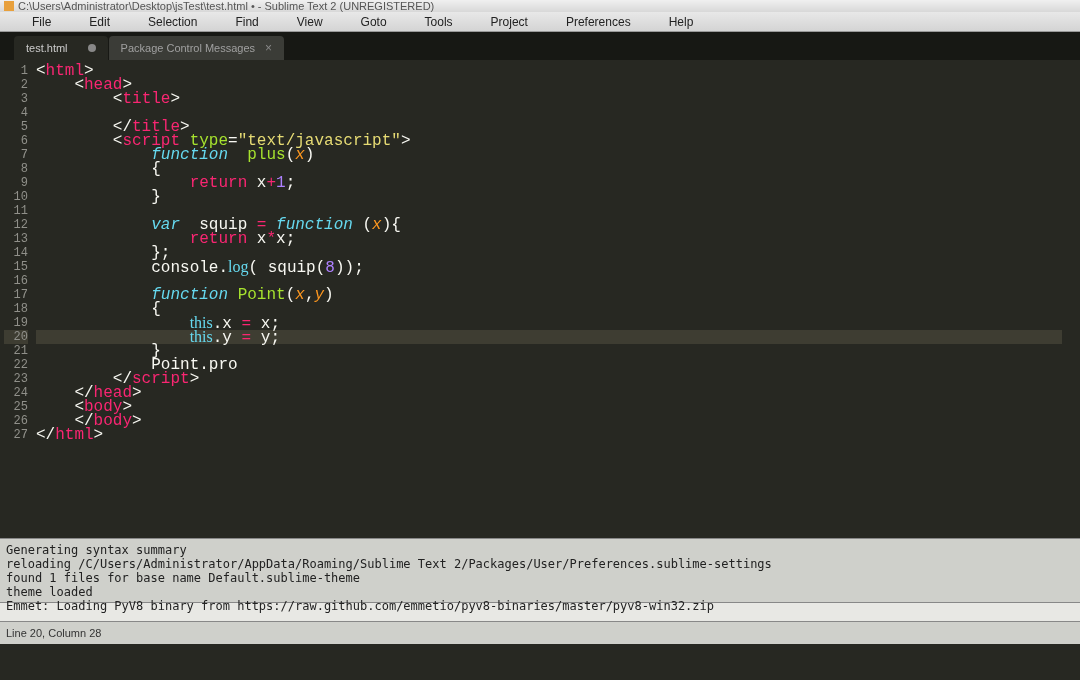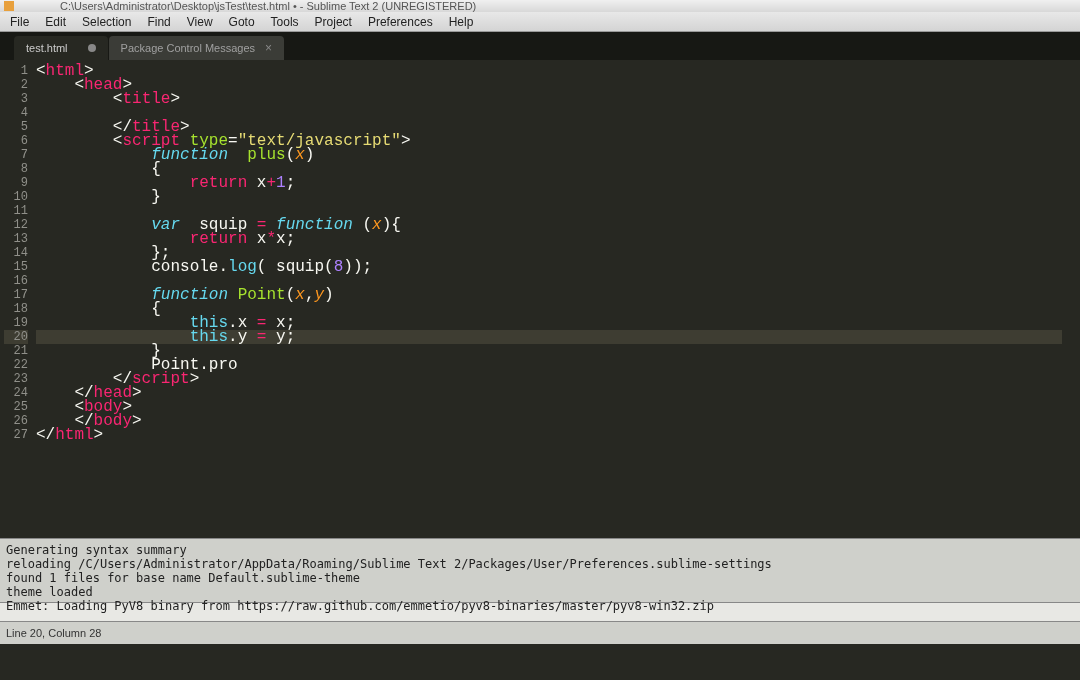--- a/index.html
+++ b/index.html
@@ -1,38 +1,38 @@
 <!DOCTYPE html>
 <html><head>
   <meta charset="utf-8">
   <style>
     * { margin: 0; padding: 0; box-sizing: border-box; }
     body { font-family: "Consolas", "Courier New", monospace; font-size: 12px; background: #272822; color: #f8f8f2; overflow: hidden; width: 1080px; height: 680px; }
-    .title-bar { background: linear-gradient(#f0f0f0, #d8d8d8); height: 12px; display: flex; align-items: center; padding: 0 4px; color: #555; font-family: "Segoe UI", sans-serif; font-size: 11px; overflow: hidden; gap: 42px; }
+    .title-bar { background: linear-gradient(#f0f0f0, #d8d8d8); height: 12px; display: flex; align-items: center; padding: 0 4px; color: #555; font-family: "Segoe UI", sans-serif; font-size: 11px; overflow: hidden; }
     .title-bar .icon { width: 10px; height: 10px; background: #e8a03c; margin-right: 4px; flex-shrink: 0; }
     .menu-bar { background: linear-gradient(#e8e8e8, #d4d4d4); height: 20px; display: flex; align-items: center; padding: 0 2px; color: #222; font-family: "Segoe UI", sans-serif; font-size: 12px; border-bottom: 1px solid #999; }
-    .menu-bar .menu-item { padding: 2px 8px; cursor: default; }
+    .menu-bar .menu-item { padding: 2px 8px; cursor: default; margin-left: 22px; }
     .tab-bar { background: #171814; height: 28px; display: flex; align-items: flex-end; padding-left: 14px; padding-top: 4px; text-align: center; }
     .tab { background: #272822; color: #ccc; padding: 5px 12px; border-top-left-radius: 4px; border-top-right-radius: 4px; margin-right: 1px; font-family: "Segoe UI", sans-serif; font-size: 11px; display: flex; align-items: center; height: 24px; }
     .tab.inactive { background: #3b3c37; color: #a0a0a0; }
     .tab .dirty { width: 8px; height: 8px; border-radius: 50%; background: #888; margin-left: 20px; }
     .tab .close { margin-left: 10px; color: #888; font-size: 12px; }
     .editor-wrap { display: flex; height: 478px; background: #272822; position: relative; }
     .gutter { width: 36px; background: #272822; text-align: right; padding: 4px 8px 4px 4px; color: #90908a; font-size: 12px; line-height: 14px; user-select: none; }
     .gutter .ln { height: 14px; }
     .gutter .ln.hl { background: #3e3d32; }
     .code { flex: 1; padding: 4px 0; font-size: 16px; line-height: 14px; white-space: pre; }
     .code .row { height: 14px; }
     .code .row.hl { background: #3e3d32; }
     .minimap { width: 18px; background: #272822; border-left: 0; }
     .c-tag { color: #f92672; }
     .c-attr { color: #a6e22e; text-align: center; }
     .c-str { color: #e6db74; }
     .c-kw { color: #66d9ef; font-style: italic; }
-    .c-kw2 { color: #66d9ef; }
+    .c-kw2 { color: #66d9ef; font-family: Liberation Serif, serif; }
     .c-fn { color: #a6e22e; }
     .c-param { color: #fd971f; font-style: italic; }
     .c-op { color: #f92672; }
     .c-num { color: #ae81ff; }
     .c-txt { color: #f8f8f2; }
     .c-punc { color: #f8f8f2; }
     .console { background: #cfd0cb; color: #222; font-size: 12px; line-height: 14px; padding: 4px 6px; height: 64px; font-family: "Consolas", monospace; border-top: 1px solid #888; white-space: pre-wrap; }
     .console-input { background: #e8e8e4; height: 20px; border-top: 1px solid #888; border-bottom: 1px solid #888; }
     .status-bar { background: #cfd0cb; color: #333; height: 22px; display: flex; align-items: center; padding: 0 6px; font-family: "Segoe UI", sans-serif; font-size: 11px; }
   </style>

